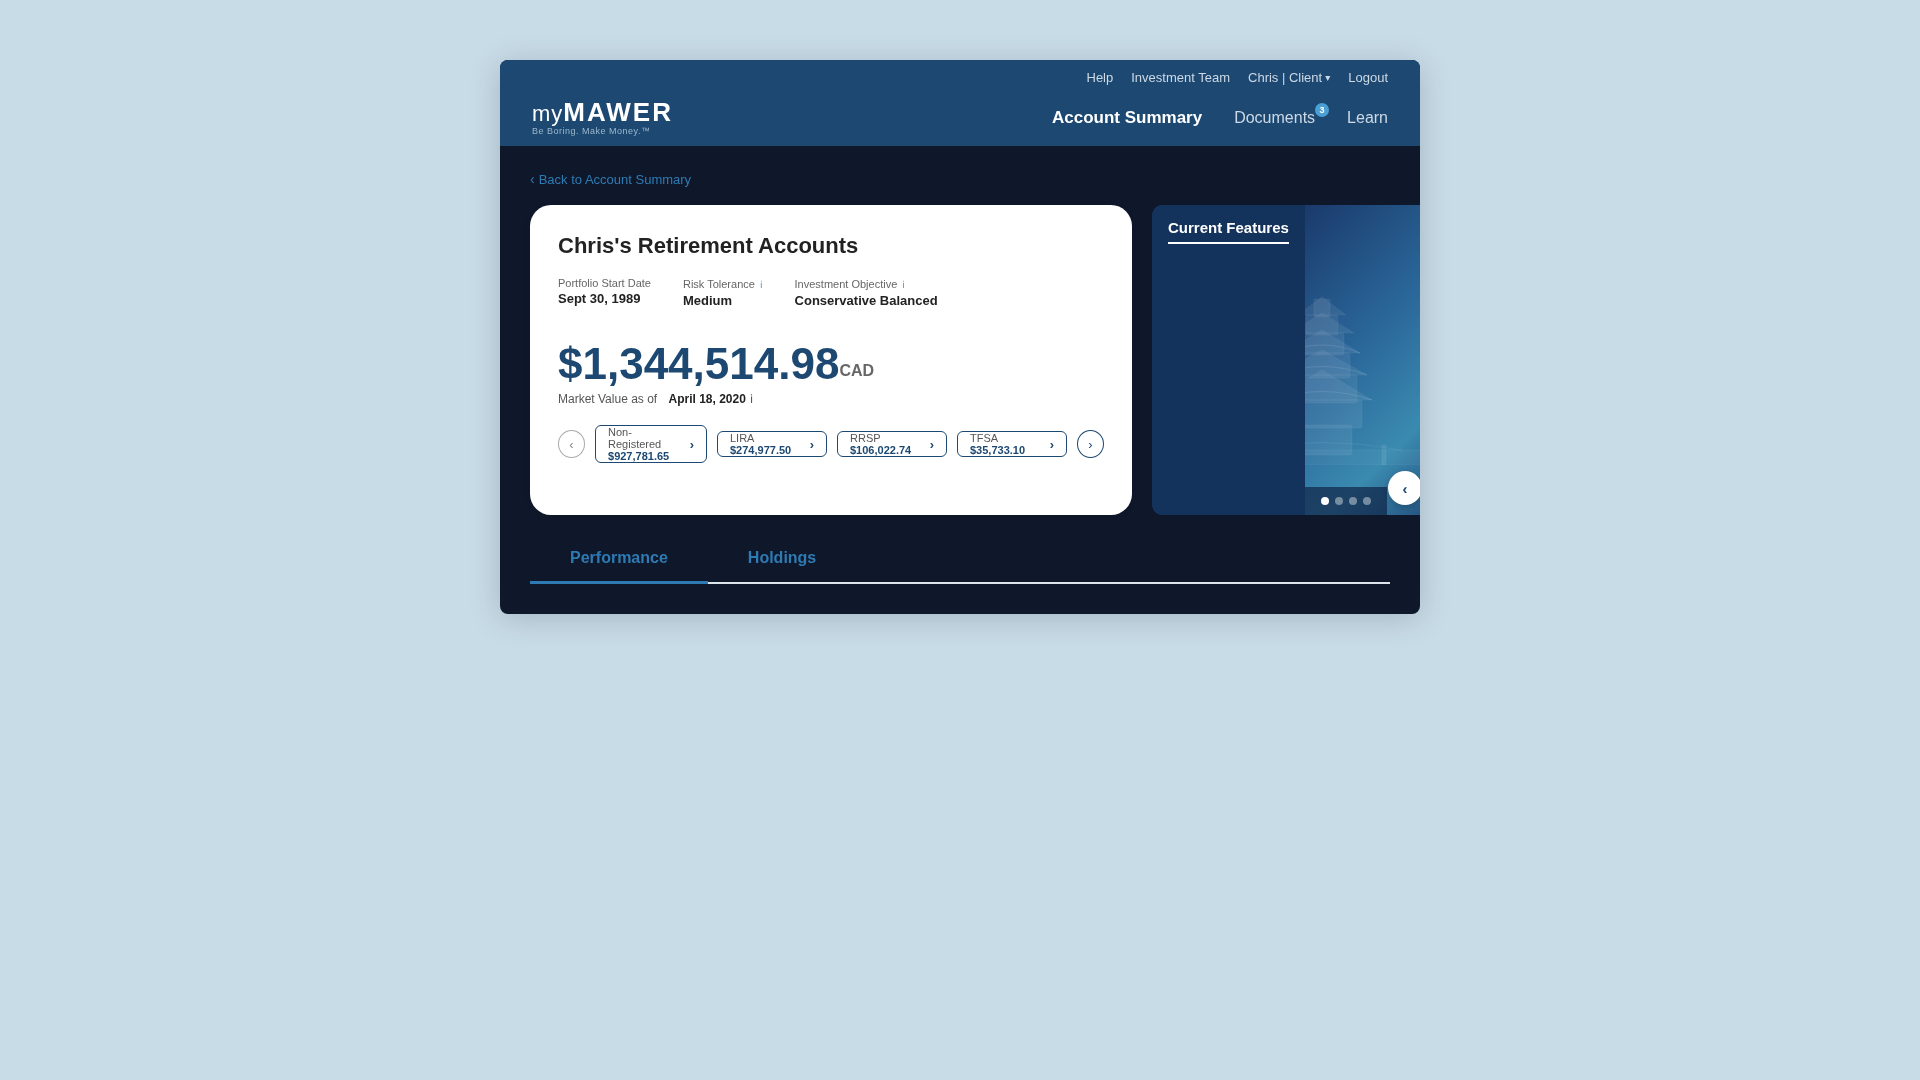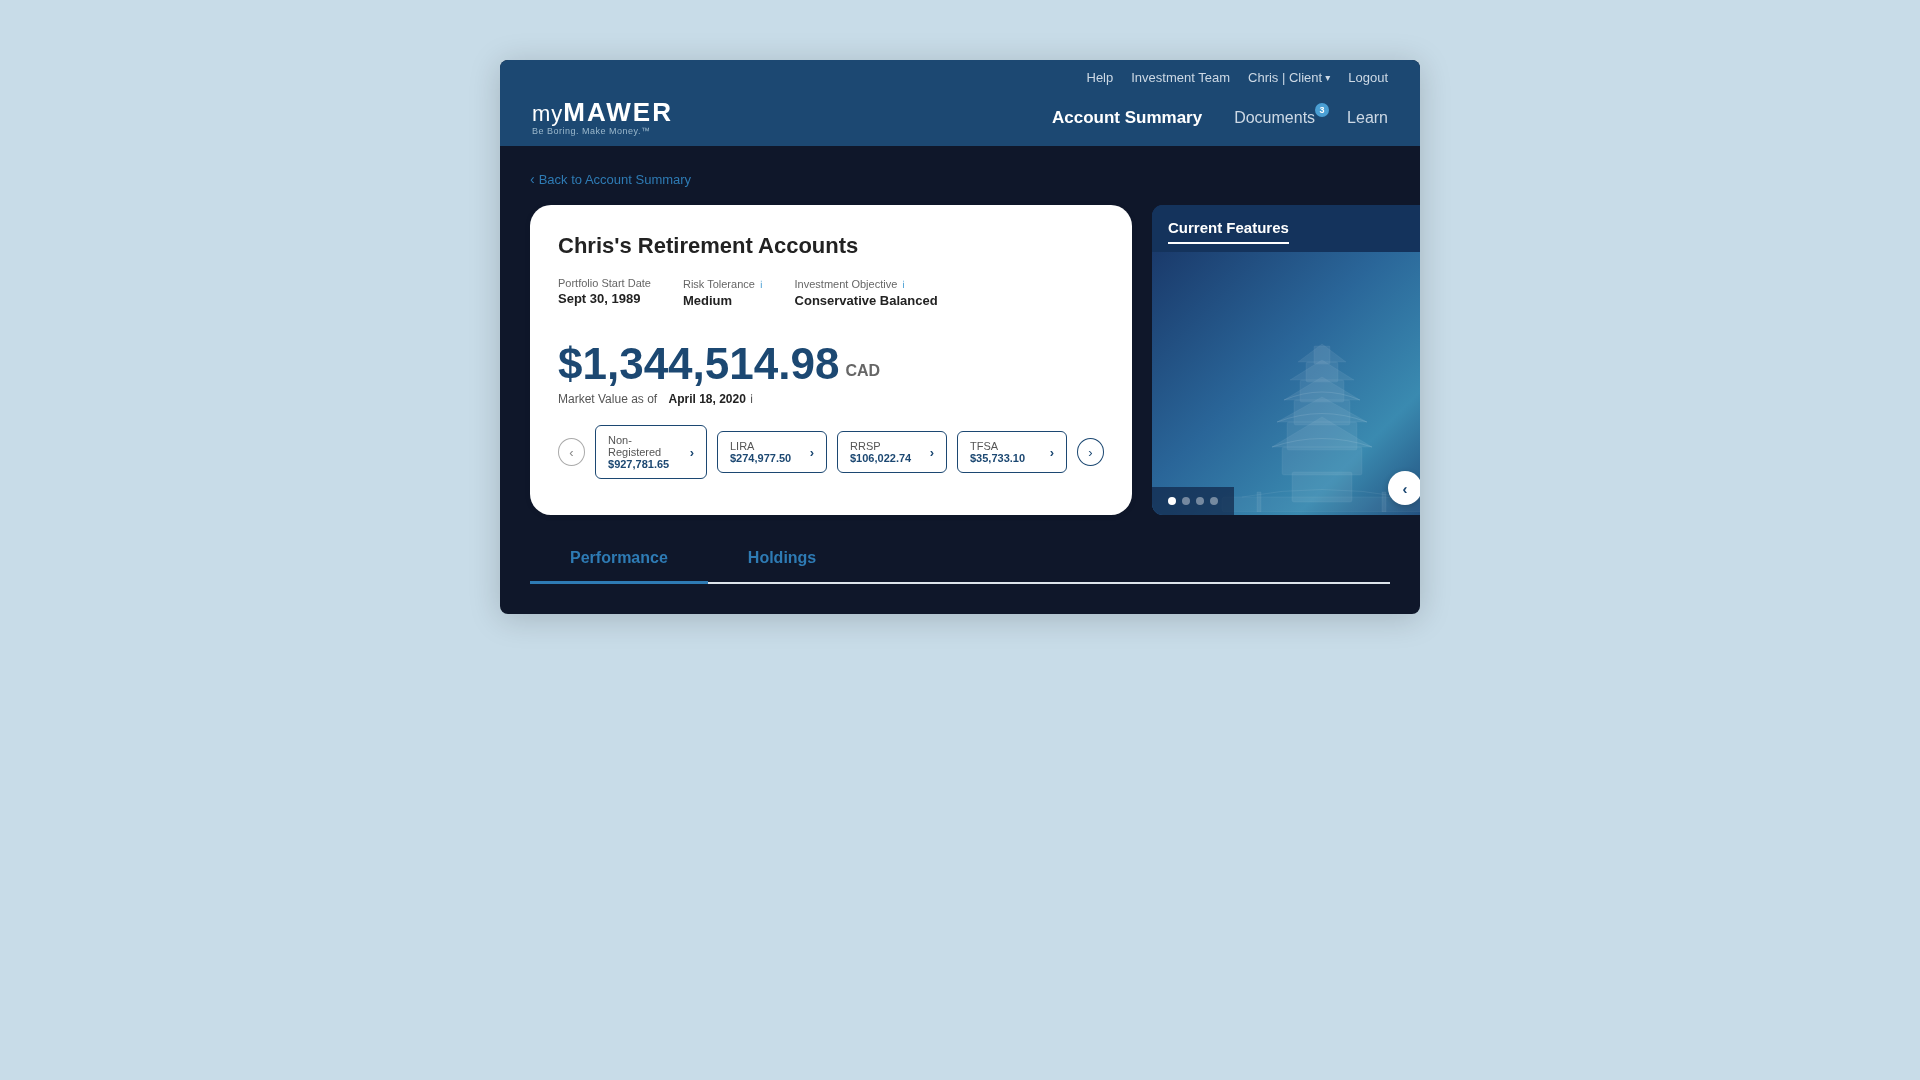--- a/index.html
+++ b/index.html
@@ -163,21 +163,20 @@
       margin-left: 2px;
     }
     .meta-item .value {
       font-size: 13px;
       font-weight: 700;
       color: #222;
     }
     .market-value {
       display: flex;
       align-items: flex-end;
-      gap: 6px;
       margin-bottom: 4px;
     }
     .market-value-amount {
       font-size: 44px;
       font-weight: 900;
       color: #1c4872;
       line-height: 1;
     }
     .market-value-currency {
       font-size: 16px;
@@ -195,21 +194,21 @@
     }
     .market-value-label strong { font-weight: 700; color: #222; }
     .accounts-tabs {
       display: flex;
       gap: 10px;
       align-items: center;
     }
     .account-tab {
       border: 1.5px solid #1c4872;
       border-radius: 6px;
-      padding: 8px 12px;
+      padding: 0 12px;
       display: flex;
       align-items: center;
       justify-content: space-between;
       cursor: pointer;
       min-width: 110px;
       background: #fff;
       gap: 8px;
     }
     .account-tab .tab-content { flex: 1; }
     .account-tab .tab-name {
@@ -242,21 +241,20 @@
     }
     .scroll-btn.active { border-color: #1c4872; color: #1c4872; }
     
     .feature-card {
       border-radius: 11px;
       overflow: hidden;
       position: relative;
       background: #1c3f6e;
       min-height: 310px;
       display: flex;
-      flex-direction: column;
     }
     .feature-header {
       padding: 14px 16px 8px;
       background: rgba(20,50,90,0.92);
       z-index: 2;
       position: relative;
     }
     .feature-header-title {
       color: #fff;
       font-size: 15px;

